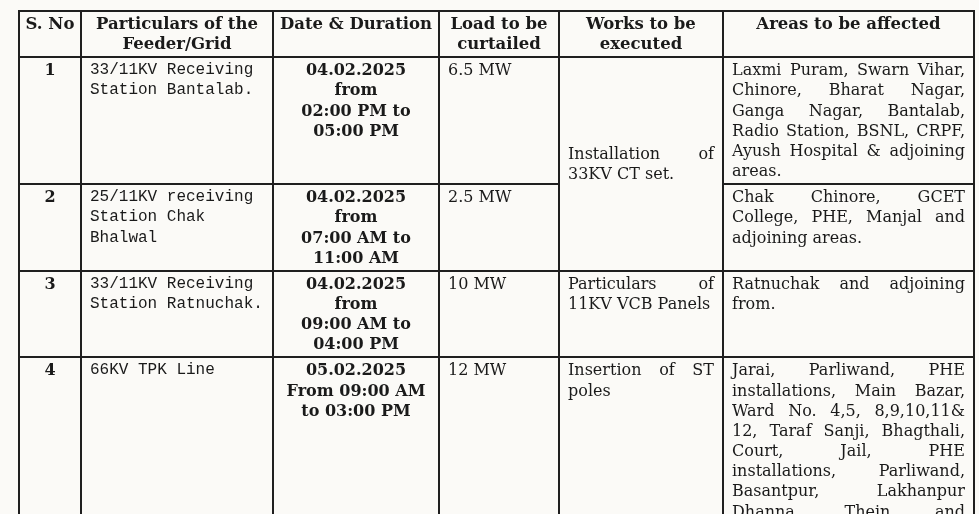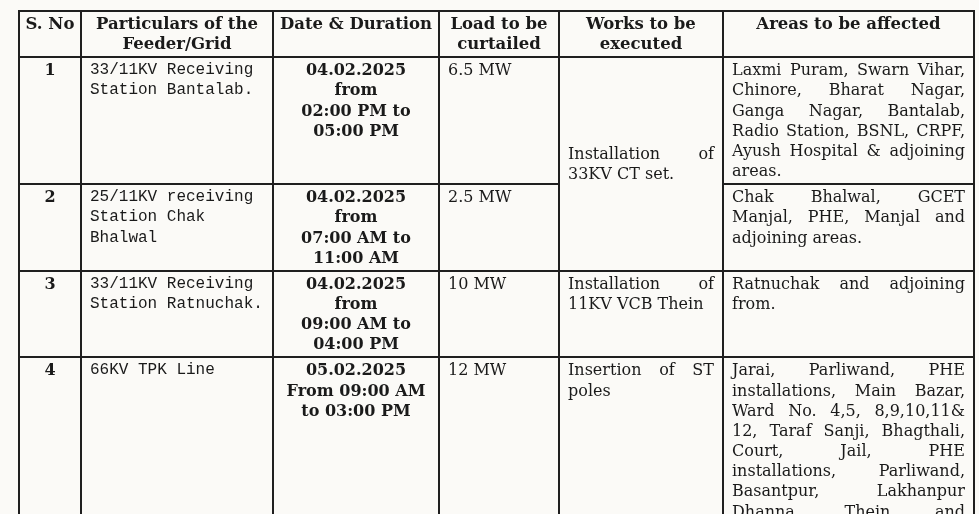--- a/index.html
+++ b/index.html
@@ -100,30 +100,30 @@
         <td class="c-works merged" rowspan="2">Installation of 33KV CT set.</td>
         <td class="c-areas">Laxmi Puram, Swarn Vihar, Chinore, Bharat Nagar, Ganga Nagar, Bantalab, Radio Station, BSNL, CRPF, Ayush Hospital &amp; adjoining areas.</td>
       </tr>
       <tr class="r2">
         <td class="c-sno">2</td>
         <td class="c-particulars">25/11KV receiving Station Chak Bhalwal</td>
         <td class="c-date">04.02.2025 from
 07:00 AM to
 11:00 AM</td>
         <td class="c-load">2.5 MW</td>
-        <td class="c-areas">Chak Bhalwal, GCET Manjal, PHE, Manjal and adjoining areas.</td>
+        <td class="c-areas">Chak Chinore, GCET College, PHE, Manjal and adjoining areas.</td>
       </tr>
       <tr class="r3">
         <td class="c-sno">3</td>
         <td class="c-particulars">33/11KV Receiving Station Ratnuchak.</td>
         <td class="c-date">04.02.2025 from
 09:00 AM to
 04:00 PM</td>
         <td class="c-load">10 MW</td>
-        <td class="c-works">Installation of 11KV VCB Thein</td>
+        <td class="c-works">Particulars of 11KV VCB Panels</td>
         <td class="c-areas">Ratnuchak and adjoining from.</td>
       </tr>
       <tr class="r4">
         <td class="c-sno">4</td>
         <td class="c-particulars">66KV TPK Line</td>
         <td class="c-date">05.02.2025
 From 09:00 AM
 to 03:00 PM</td>
         <td class="c-load">12 MW</td>
         <td class="c-works">Insertion of ST poles</td>

